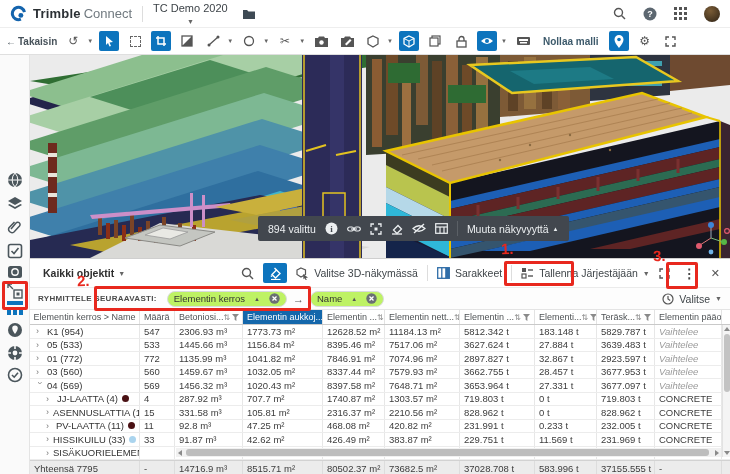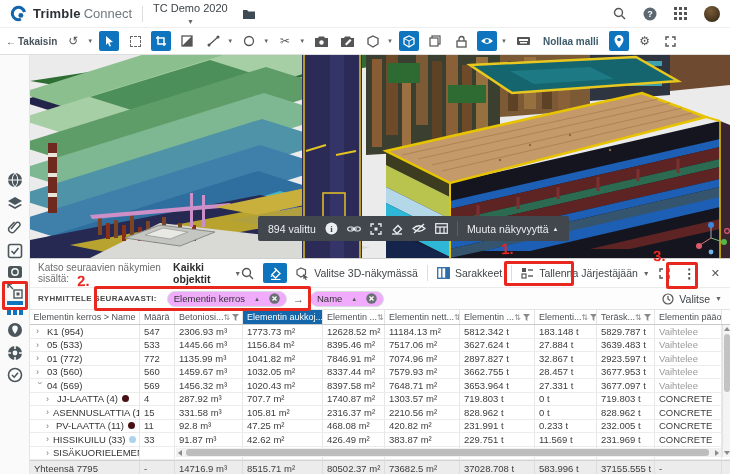--- a/index.html
+++ b/index.html
@@ -50,42 +50,42 @@
   .prow1-right{margin-left:auto;display:flex;align-items:center;gap:9px;}
   .pbtn{display:flex;align-items:center;gap:5px;font-size:10.5px;color:#3f4549;cursor:pointer;white-space:nowrap;}
   .bucket-btn{width:24px;height:20px;background:#0d74bd;border-radius:2px;display:flex;align-items:center;justify-content:center;cursor:pointer;}
   .pdiv{width:1px;height:16px;background:#ddd;}
   .kebab{font-size:13px;font-weight:bold;color:#444;cursor:pointer;padding:0 4px;}
   .close-x{font-size:11px;color:#555;cursor:pointer;padding:0 2px;}
   .prow2{position:absolute;left:0;top:29px;width:700px;height:22px;display:flex;align-items:center;
          border-bottom:1px solid #e4e4e4;padding:0 8px;background:#fdfdfd;}
   .group-lbl{font-size:8px;font-weight:bold;color:#4a4a4a;letter-spacing:.3px;}
   .chips{display:flex;align-items:center;gap:6px;margin-left:10px;}
-  .chip{display:flex;align-items:center;gap:9px;background:#f0abfc;border:1px solid #d9dbdd;
+  .chip{display:flex;align-items:center;gap:9px;background:#bef264;border:1px solid #d9dbdd;
         border-radius:10px;height:16px;padding:0 6px;font-size:9.5px;color:#333;cursor:pointer;}
   .chip .asc{font-size:6px;color:#555;}
   .chip-arrow{font-size:11px;color:#555;}
   .preset{margin-left:auto;display:flex;align-items:center;gap:5px;font-size:10.5px;color:#3f4549;cursor:pointer;}
   
   .tbl{position:absolute;left:0;top:51px;width:700px;height:165px;font-size:9.5px;}
   .trow{display:grid;grid-template-columns:110px 35px 68px 80px 62px 75px 75px 62px 58px 67px;}
   .thead{height:15px;border-bottom:1px solid #c9c9c9;}
   .th{display:flex;align-items:center;padding:0 4px;font-size:9px;color:#4f5356;
       border-right:1px solid #e3e3e3;overflow:hidden;white-space:nowrap;cursor:pointer;}
   .th .hic{margin-left:auto;display:flex;align-items:center;gap:2px;color:#8a8a8a;font-size:8px;}
   .th.active{background:#1467ab;color:#fff;}
   .th.first{justify-content:center;}
   .drow{height:13.5px;border-bottom:1px solid #ececec;cursor:pointer;}
   .td{display:flex;align-items:center;padding:0 4px;border-right:1px solid #e7e7e7;
       overflow:hidden;white-space:nowrap;color:#3c3c3c;}
   .td.name{color:#333;gap:4px;}
   .chev{color:#777;font-size:9px;width:7px;display:inline-block;}
   .chev.open{transform:rotate(90deg);}
   .dot{width:7px;height:7px;border-radius:50%;display:inline-block;flex:none;}
-  .varies{color:#9a9a9a;}
+  .varies{font-style:italic;color:#9a9a9a;}
   .tfoot{position:absolute;left:0;bottom:0;width:700px;height:15px;background:#ececec;
          border-top:1px solid #d2d2d2;}
   .tfoot .td{border-right:1px solid #ddd;height:14px;}
   
   .vscroll{position:absolute;right:0;top:15px;width:8px;height:132px;background:#f4f4f4;border-left:1px solid #e2e2e2;}
   .vthumb{position:absolute;left:1px;top:9px;width:6px;height:58px;background:#c3c3c3;border-radius:3px;cursor:pointer;}
   .varrow{position:absolute;left:1px;width:0;height:0;border-left:3px solid transparent;border-right:3px solid transparent;}
   .hscroll{position:absolute;left:146px;top:138px;height:9px;right:9px;background:#f1f1f1;cursor:pointer;}
   .hthumb{position:absolute;left:10px;top:1px;height:7px;right:12px;background:#bdbdbd;border-radius:3px;}
   .harrow{position:absolute;top:1.5px;width:0;height:0;border-top:3px solid transparent;border-bottom:3px solid transparent;}
@@ -480,21 +480,20 @@
       <circle cx="18" cy="7" r="3" fill="#3d85d8"></circle>
       <circle cx="6" cy="28" r="3" fill="#e05a6e"></circle>
       <circle cx="31" cy="24" r="3" fill="#57b847"></circle>
       <circle cx="34" cy="13" r="2.4" fill="none" stroke="#e05a6e" stroke-width="1.2"></circle>
       <circle cx="18" cy="34" r="2.4" fill="#6fb3e8"></circle>
     </svg>
   </div>
 
   <div class="panel">
     <div class="prow1">
-      <span class="scope-lbl">Katso seuraavien näkymien sisältä:</span>
       <span class="scope-val">
         <span>Kaikki objektit</span>
           <span class="caret">▼</span>
       </span>
       <span class="prow1-right">
         <svg width="13" height="13" viewBox="0 0 13 13">
           <circle cx="5.5" cy="5.5" r="4" fill="none" stroke="#555" stroke-width="1.4"></circle>
           <line x1="8.5" y1="8.5" x2="12" y2="12" stroke="#555" stroke-width="1.4"></line>
         </svg>
         <span class="bucket-btn">

